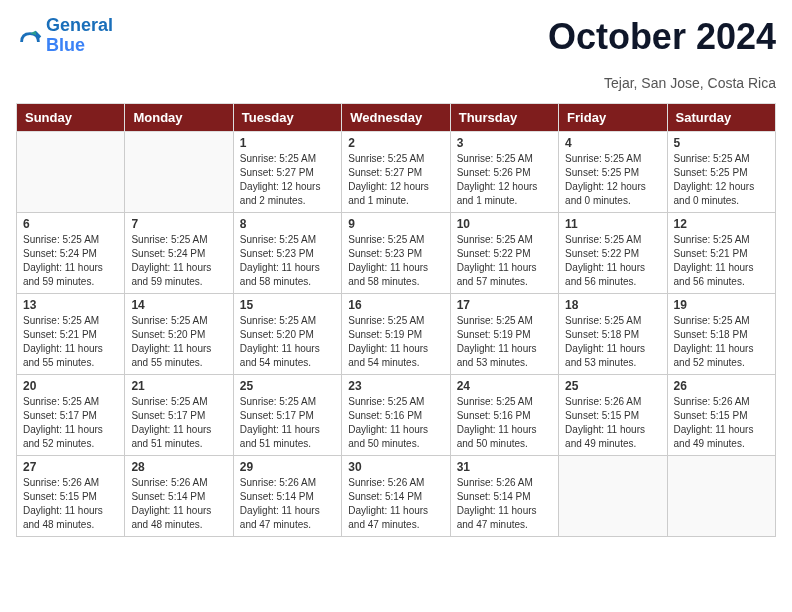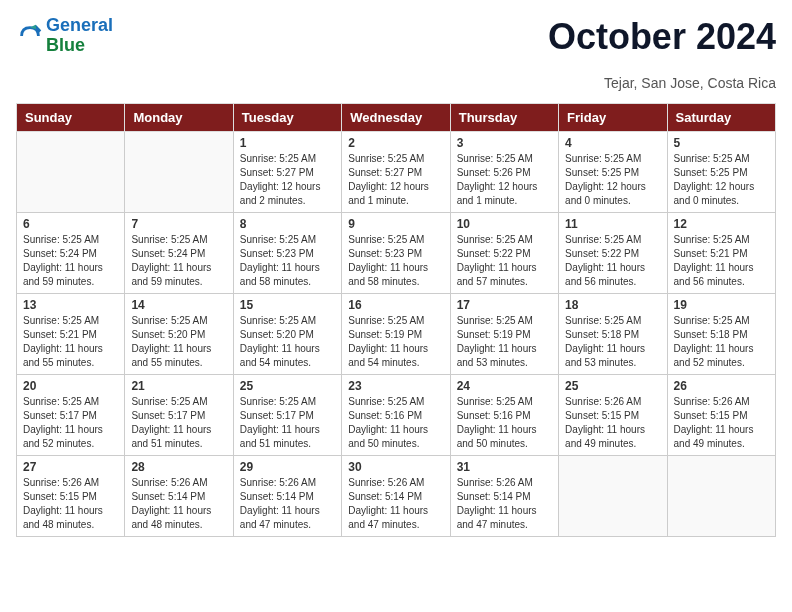--- a/index.html
+++ b/index.html
@@ -11,21 +11,21 @@
       padding: 16px;
     }
     .header {
       display: flex;
       align-items: flex-start;
       justify-content: space-between;
       margin-bottom: 12px;
     }
     .logo {
       display: flex;
-      align-items: center;
+      align-items: flex-end;
     }
     .logo-text {
       font-size: 18px;
       font-weight: bold;
       color: #333;
       line-height: 1.1;
     }
     .logo-text span {
       color: #1a6fba;
     }
@@ -90,21 +90,21 @@
 <div class="header">
   <div class="logo">
     <svg class="logo-icon" viewBox="0 0 40 40" xmlns="http://www.w3.org/2000/svg">
       <path d="M8 20 Q8 8 20 8 Q32 8 32 20" fill="none" stroke="#1a6fba" stroke-width="4"></path>
       <path d="M20 8 L28 4 L36 12" fill="#2a9d8f" stroke="none"></path>
       <path d="M28 4 L36 12 L30 18" fill="#1a6fba" stroke="none"></path>
     </svg>
     <div>
       <div class="logo-text">
         <span>General</span><br>
-        <span style="color:#15803d;">Blue</span>
+        <span style="color:#3b82f6;">Blue</span>
       </div>
     </div>
   </div>
   <div class="title-block">
     <div class="month-title">October 2024</div>
     <div class="subtitle">Tejar, San Jose, Costa Rica</div>
   </div>
 </div>
 
 <table class="calendar">

